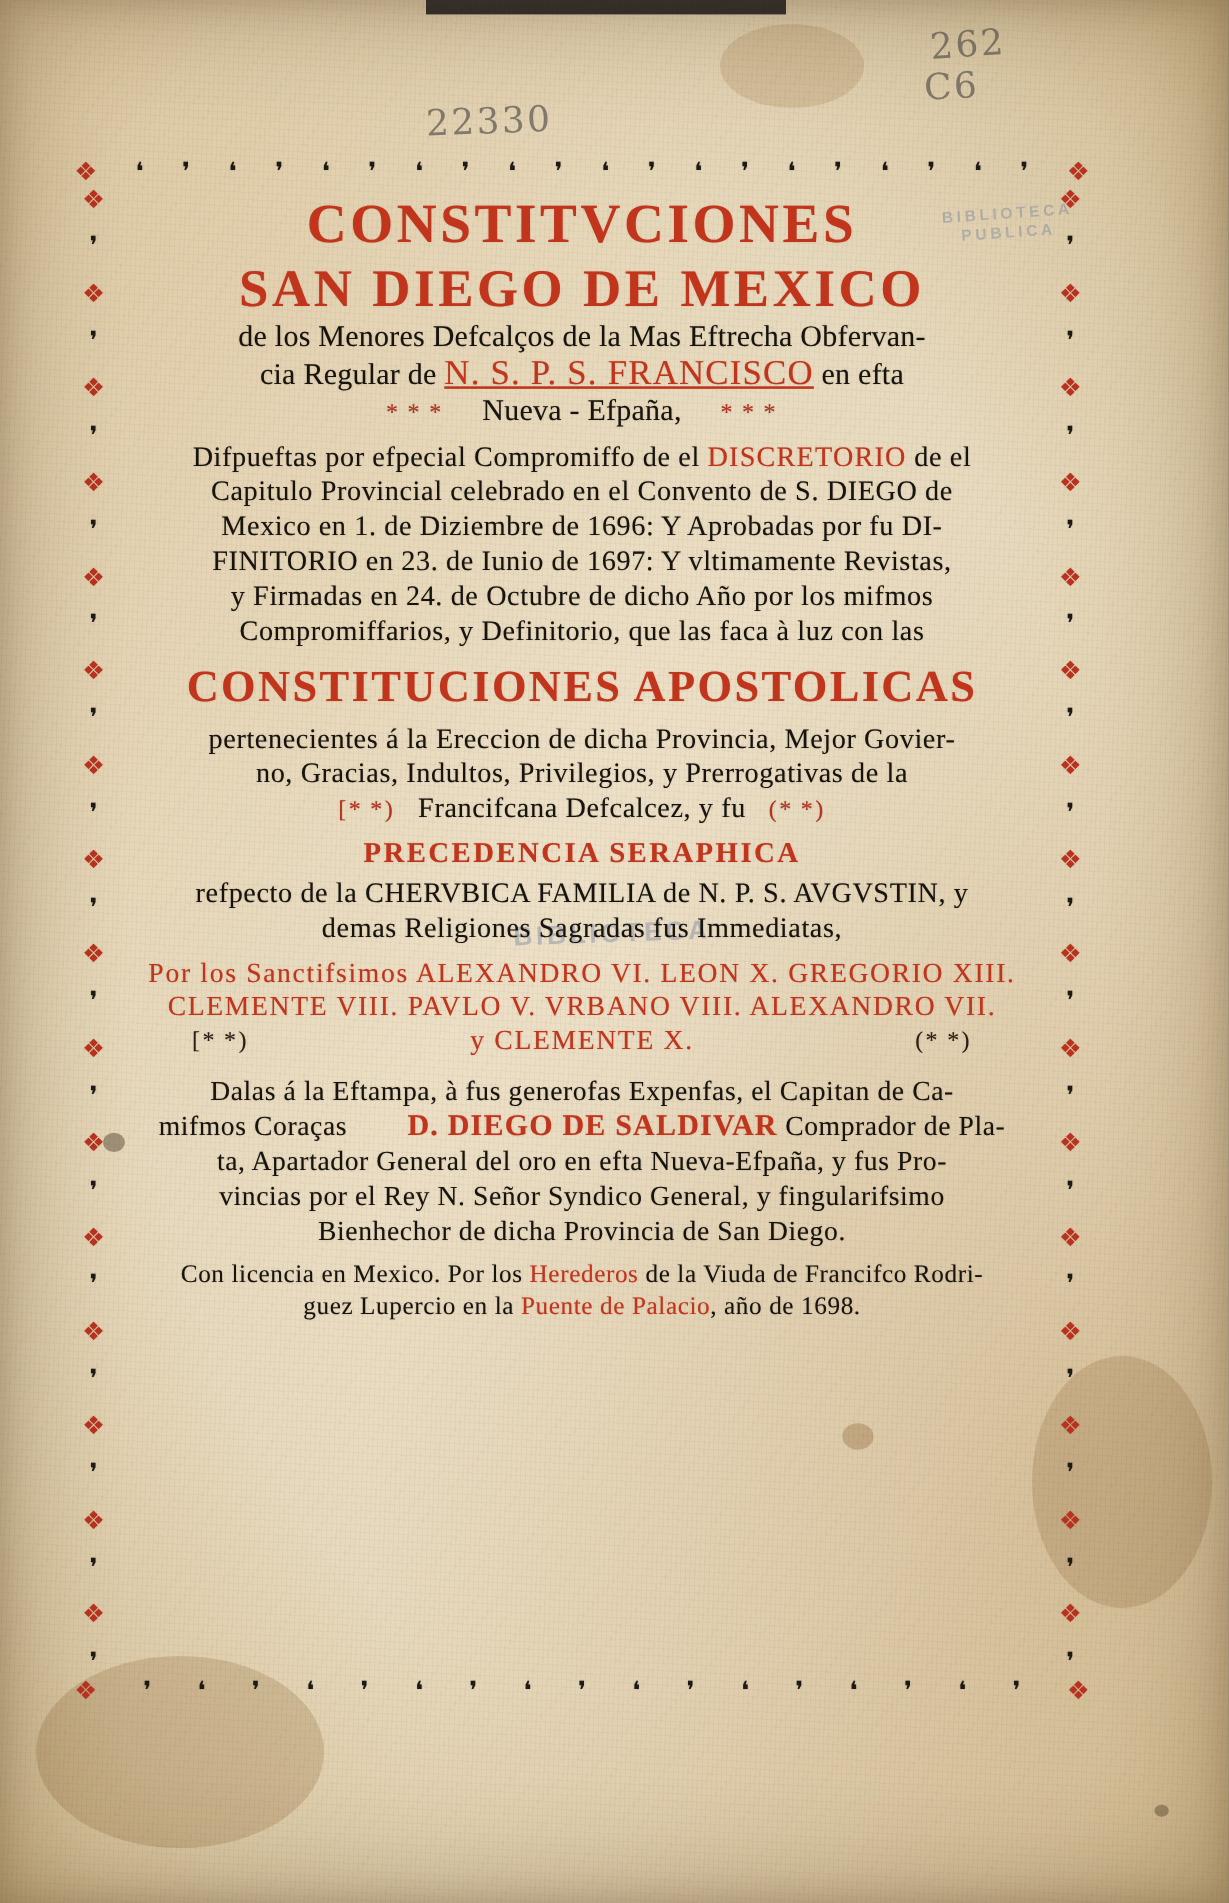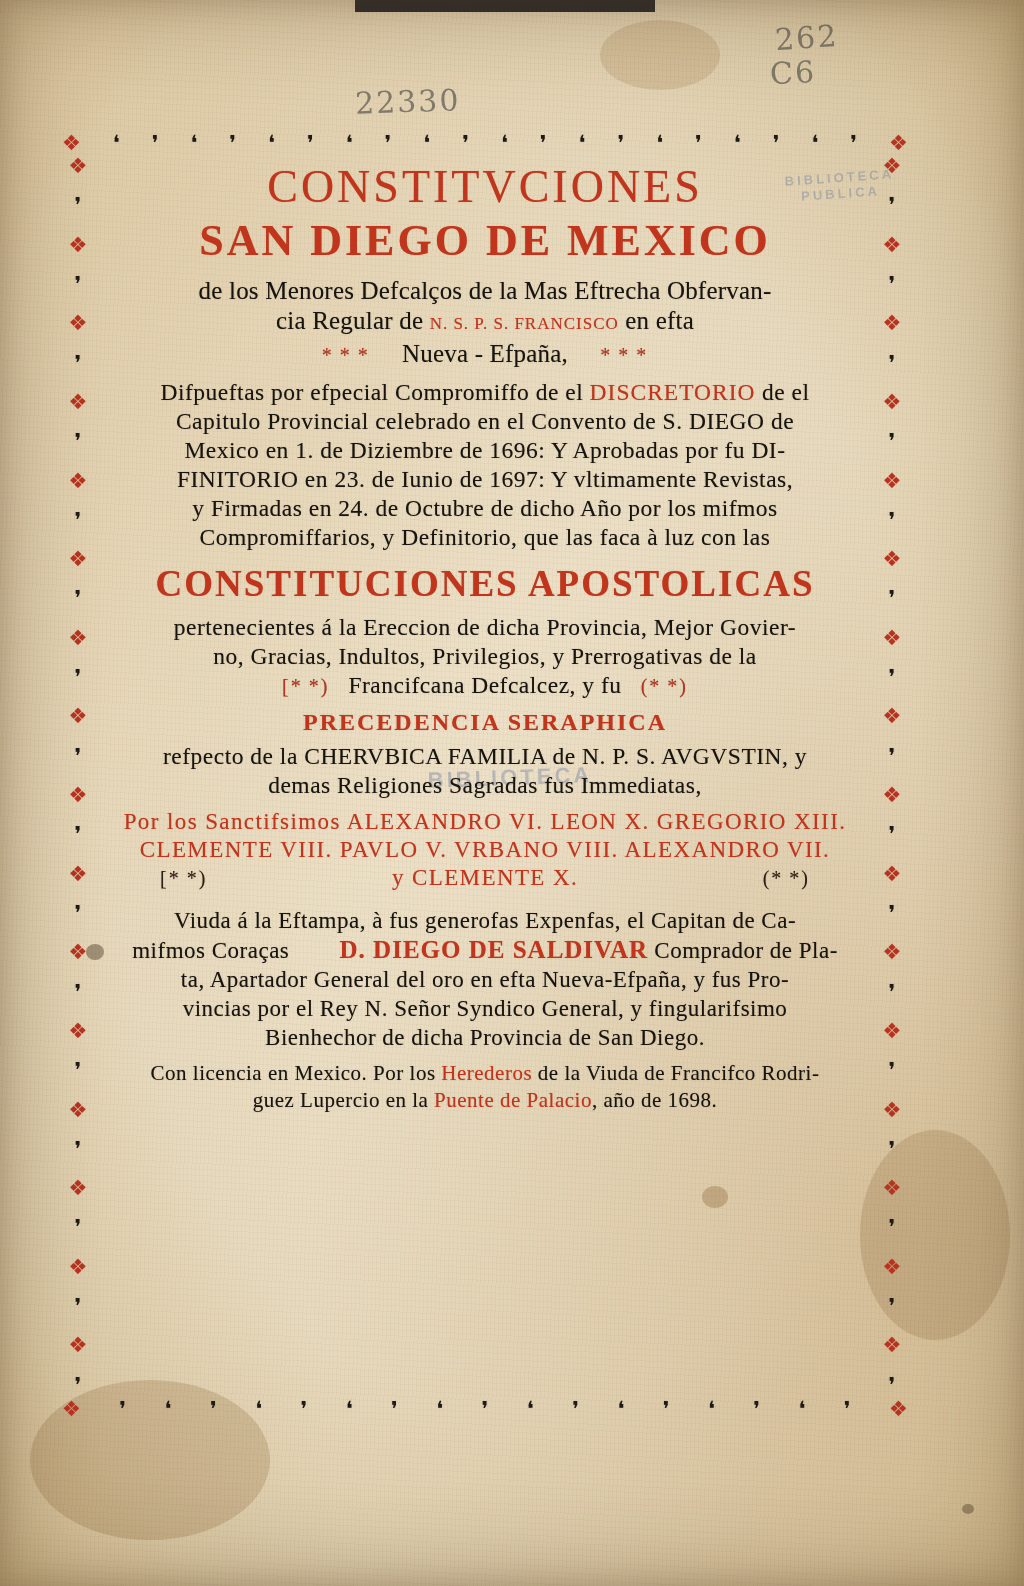--- a/index.html
+++ b/index.html
@@ -119,41 +119,40 @@
     display: block;
     color: #17140f;
     text-shadow: 0 0 1px rgba(30,20,10,.35);
     letter-spacing: .5px;
   }
   .red { color: #c1351d; text-shadow: 0 0 1px rgba(150,40,20,.4); }
 
   .t-main {
     font-size: 46px;
     letter-spacing: 3px;
-    font-weight: 400;
+    font-weight: 700;
     margin-bottom: 2px;
   }
   .t-main2 {
     font-size: 45px;
     letter-spacing: 2px;
     font-weight: 700;
     margin-bottom: 1px;
   }
   .t-main3 {
     font-size: 44px;
     letter-spacing: 3px;
     font-weight: 700;
-    margin-bottom: 10px;
   }
   .t-body {
     font-size: 25px;
     line-height: 30px;
     letter-spacing: .2px;
   }
-  .t-body .sc { font-size: 17px; letter-spacing: 1px; }
+  .t-body .sc { font-size: 29px; letter-spacing: 1px; text-decoration: underline; }
   .t-sm {
     font-size: 23.5px;
     line-height: 29px;
   }
   .t-head2 {
     font-size: 37px;
     letter-spacing: 2px;
     font-weight: 700;
     margin: 10px 0 8px;
   }
@@ -408,21 +407,21 @@
     <span class="ln t-pope red">Por los Sanctifsimos ALEXANDRO VI. LEON X. GREGORIO XIII.</span>
     <span class="ln t-pope red">CLEMENTE VIII. PAVLO V. VRBANO VIII. ALEXANDRO VII.</span>
     <span class="ln t-pope red">
       <span class="astr dark" style="float:left;margin-left:60px;">[* *)</span>
       <span class="astr dark" style="float:right;margin-right:60px;">(* *)</span>
       <span>y CLEMENTE X.</span>
     </span>
 
     <div class="spacer-m"></div>
 
-    <span class="ln t-imp">Viuda á la Eftampa, à fus generofas Expenfas, el Capitan de Ca-</span>
+    <span class="ln t-imp">Dalas á la Eftampa, à fus generofas Expenfas, el Capitan de Ca-</span>
     <span class="ln t-imp">
       <span>mifmos Coraças </span><span class="red t-name">D. DIEGO DE SALDIVAR</span><span> Comprador de Pla-</span>
     </span>
     <span class="ln t-imp">ta, Apartador General del oro en efta Nueva-Efpaña, y fus Pro-</span>
     <span class="ln t-imp">vincias por el Rey N. Señor Syndico General, y fingularifsimo</span>
     <span class="ln t-imp">Bienhechor de dicha Provincia de San Diego.</span>
 
     <div class="spacer-s"></div>
 
     <span class="ln t-colophon">

